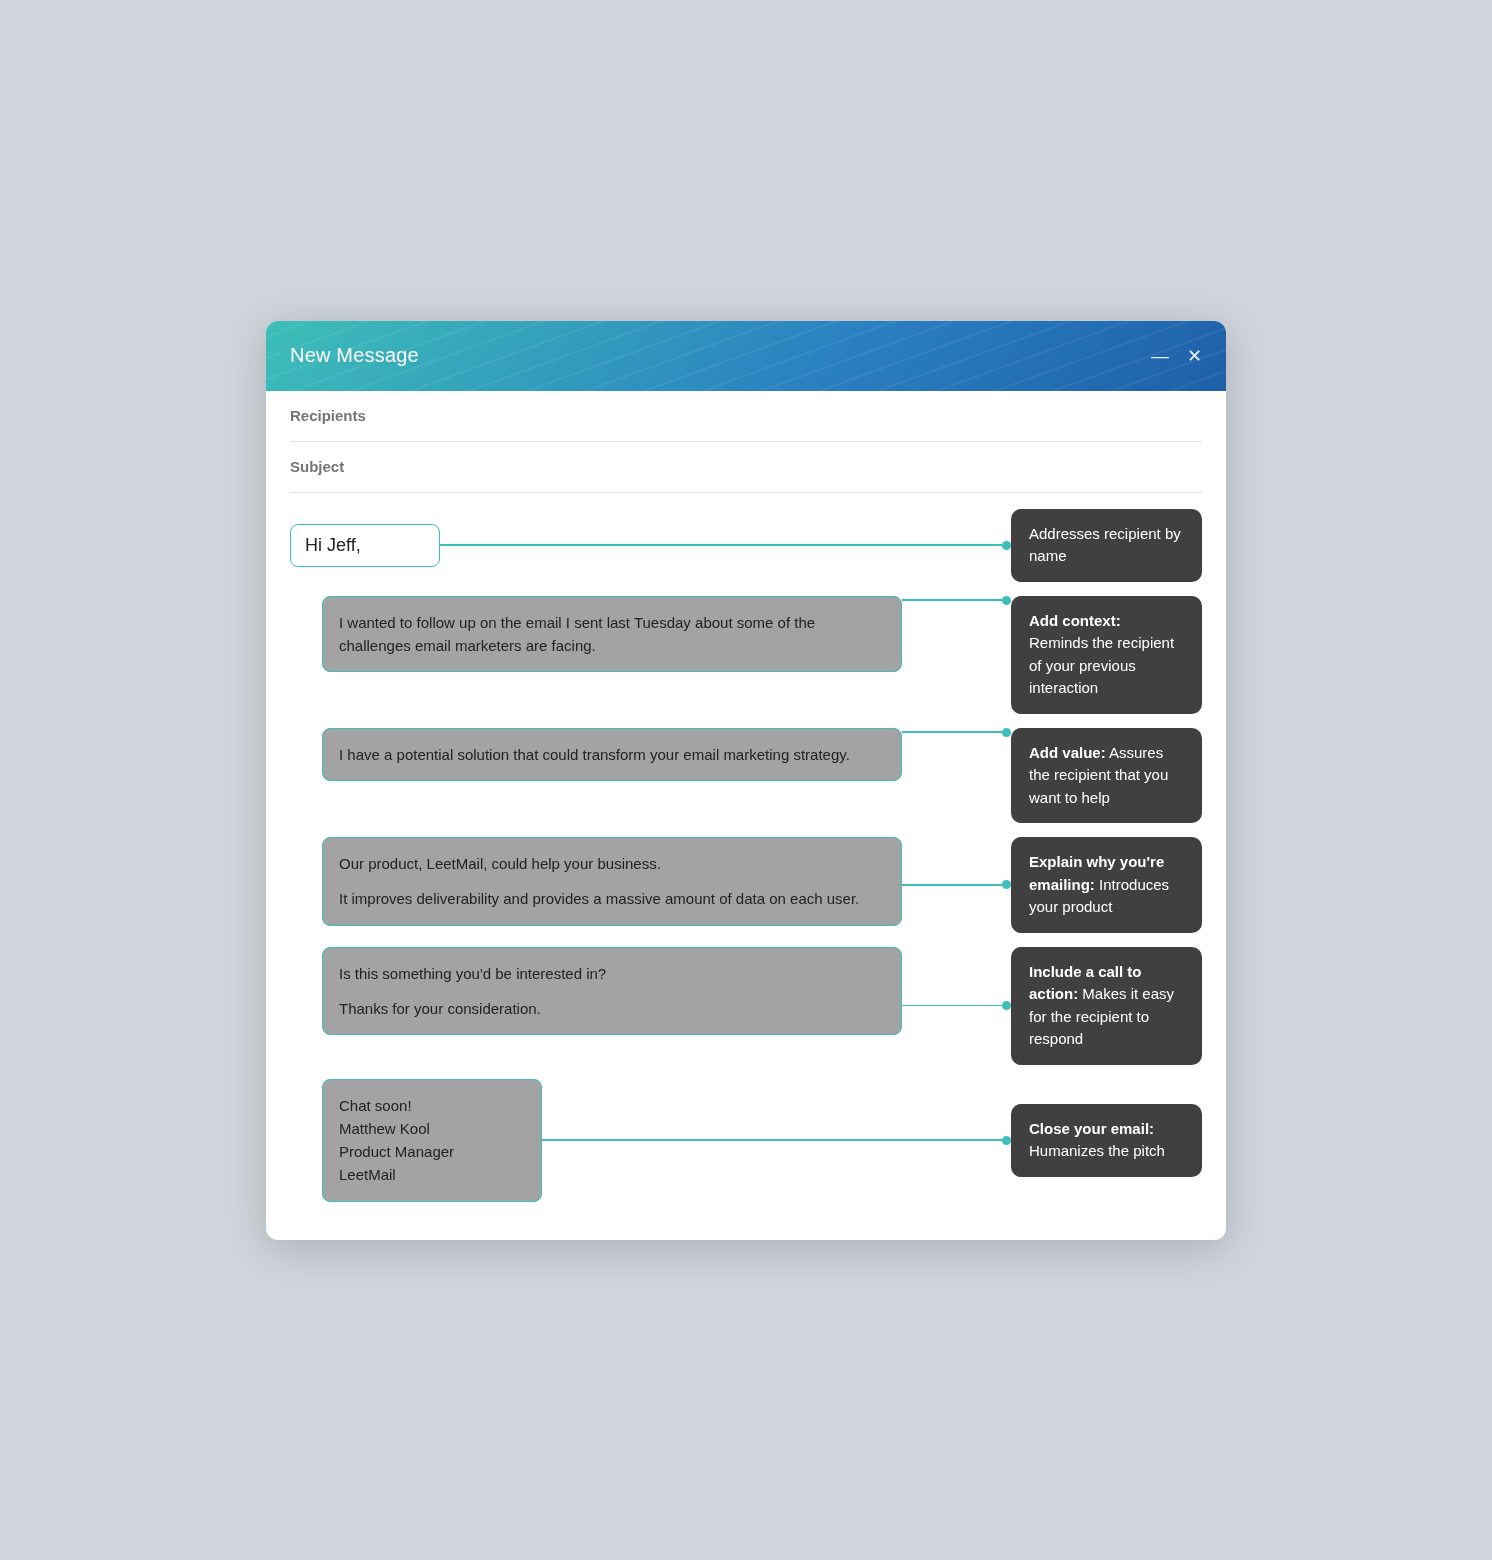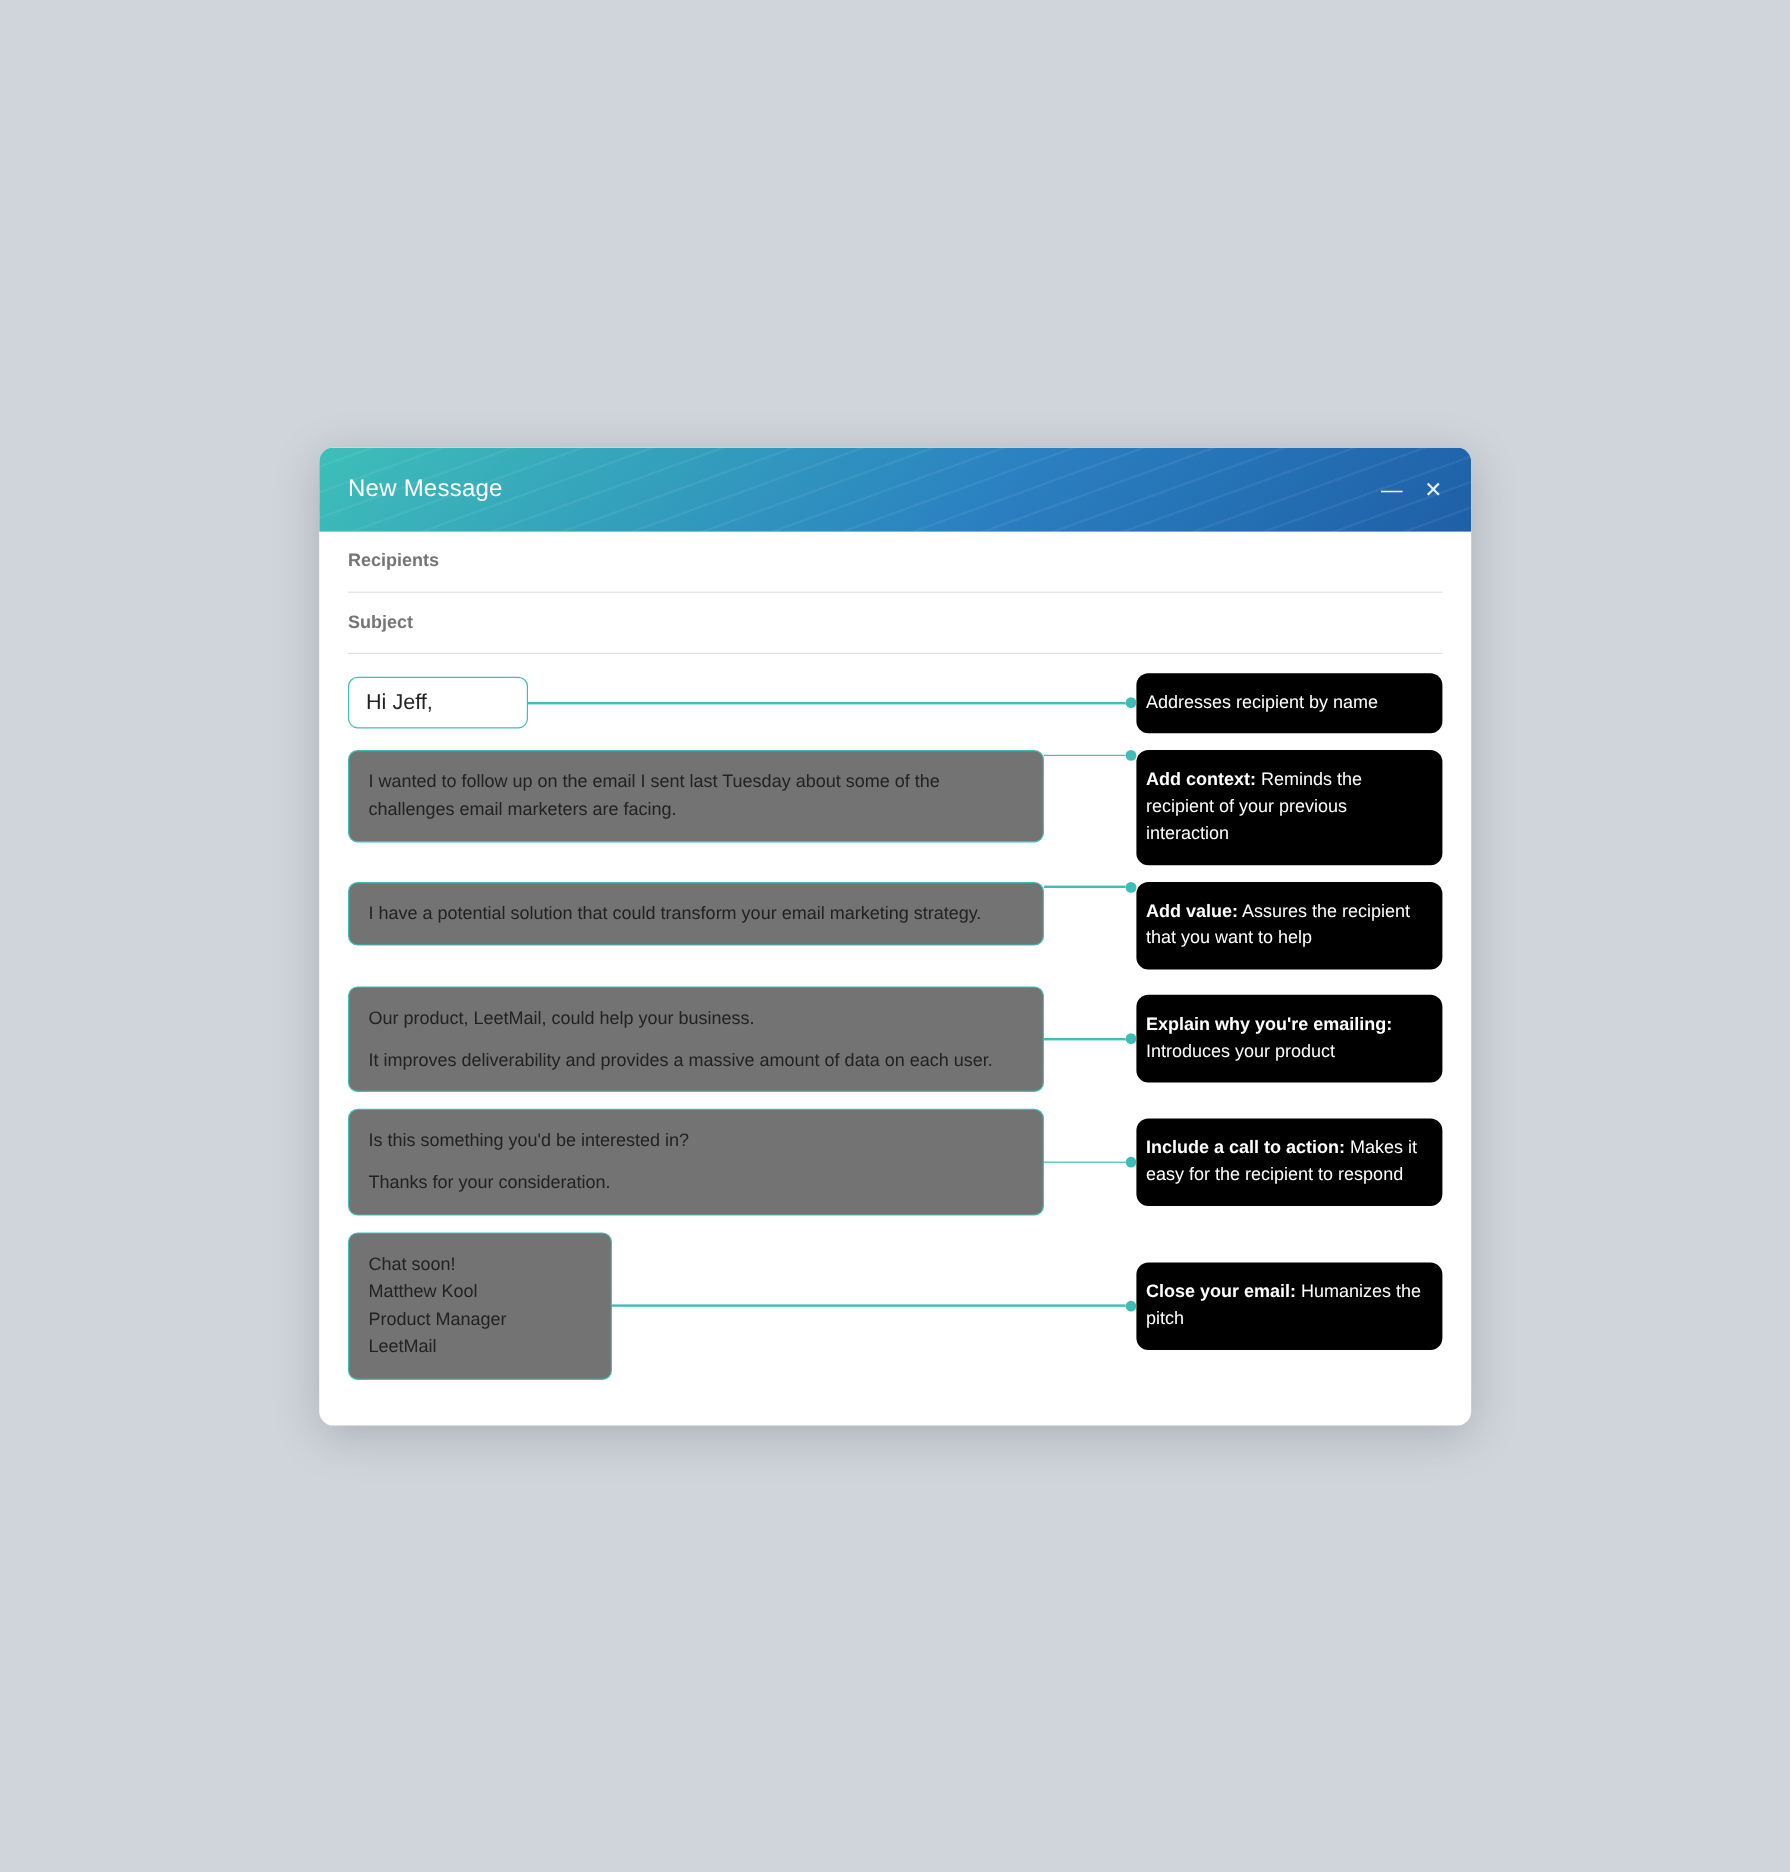--- a/index.html
+++ b/index.html
@@ -104,22 +104,23 @@
       position: relative;
     }
 
     .email-block {
       border: 1.5px solid #3dbfb8;
       border-radius: 8px;
       padding: 14px 16px;
       font-size: 15px;
       line-height: 1.55;
       color: #222;
-      background: #737373;
-      flex-shrink: 0;
+      background: #a3a3a3;
+      flex-shrink: 0;
+      margin-left: 32px;
     }
 
     .email-block-greeting {
       width: 150px;
       border: 1.5px solid #3dbfb8;
       border-radius: 8px;
       padding: 10px 14px;
       font-size: 18px;
       color: #222;
       background: #fff;
@@ -142,27 +143,27 @@
 
     .connector-dot {
       width: 9px;
       height: 9px;
       border-radius: 50%;
       background: #3dbfb8;
       flex-shrink: 0;
     }
 
     .annotation-bubble {
-      background: #000000;
+      background: #404040;
       color: #fff;
       border-radius: 10px;
-      padding: 14px 8px;
+      padding: 14px 18px;
       font-size: 15px;
       line-height: 1.5;
-      width: 255px;
+      width: 191px;
       flex-shrink: 0;
     }
 
     .annotation-bubble strong {
       font-weight: 700;
     }
 
     
     .greeting-row {
       display: flex;

